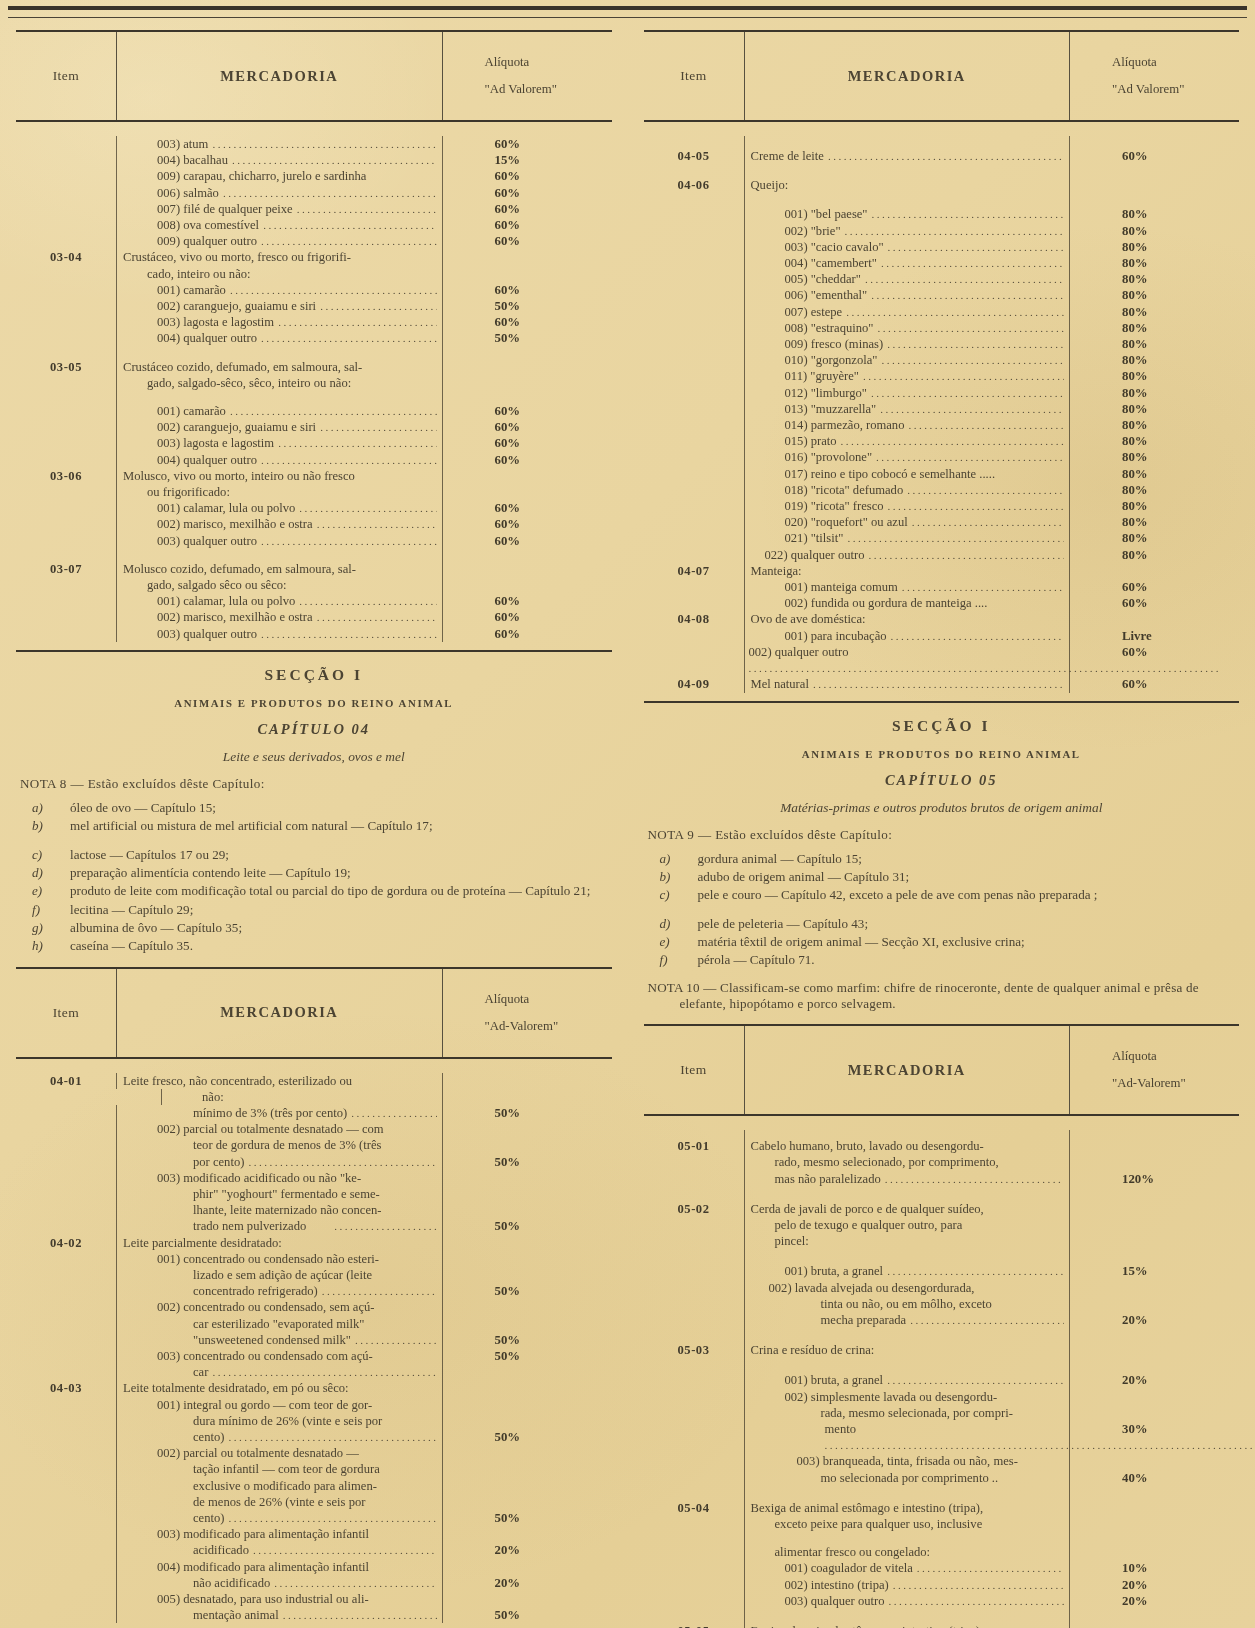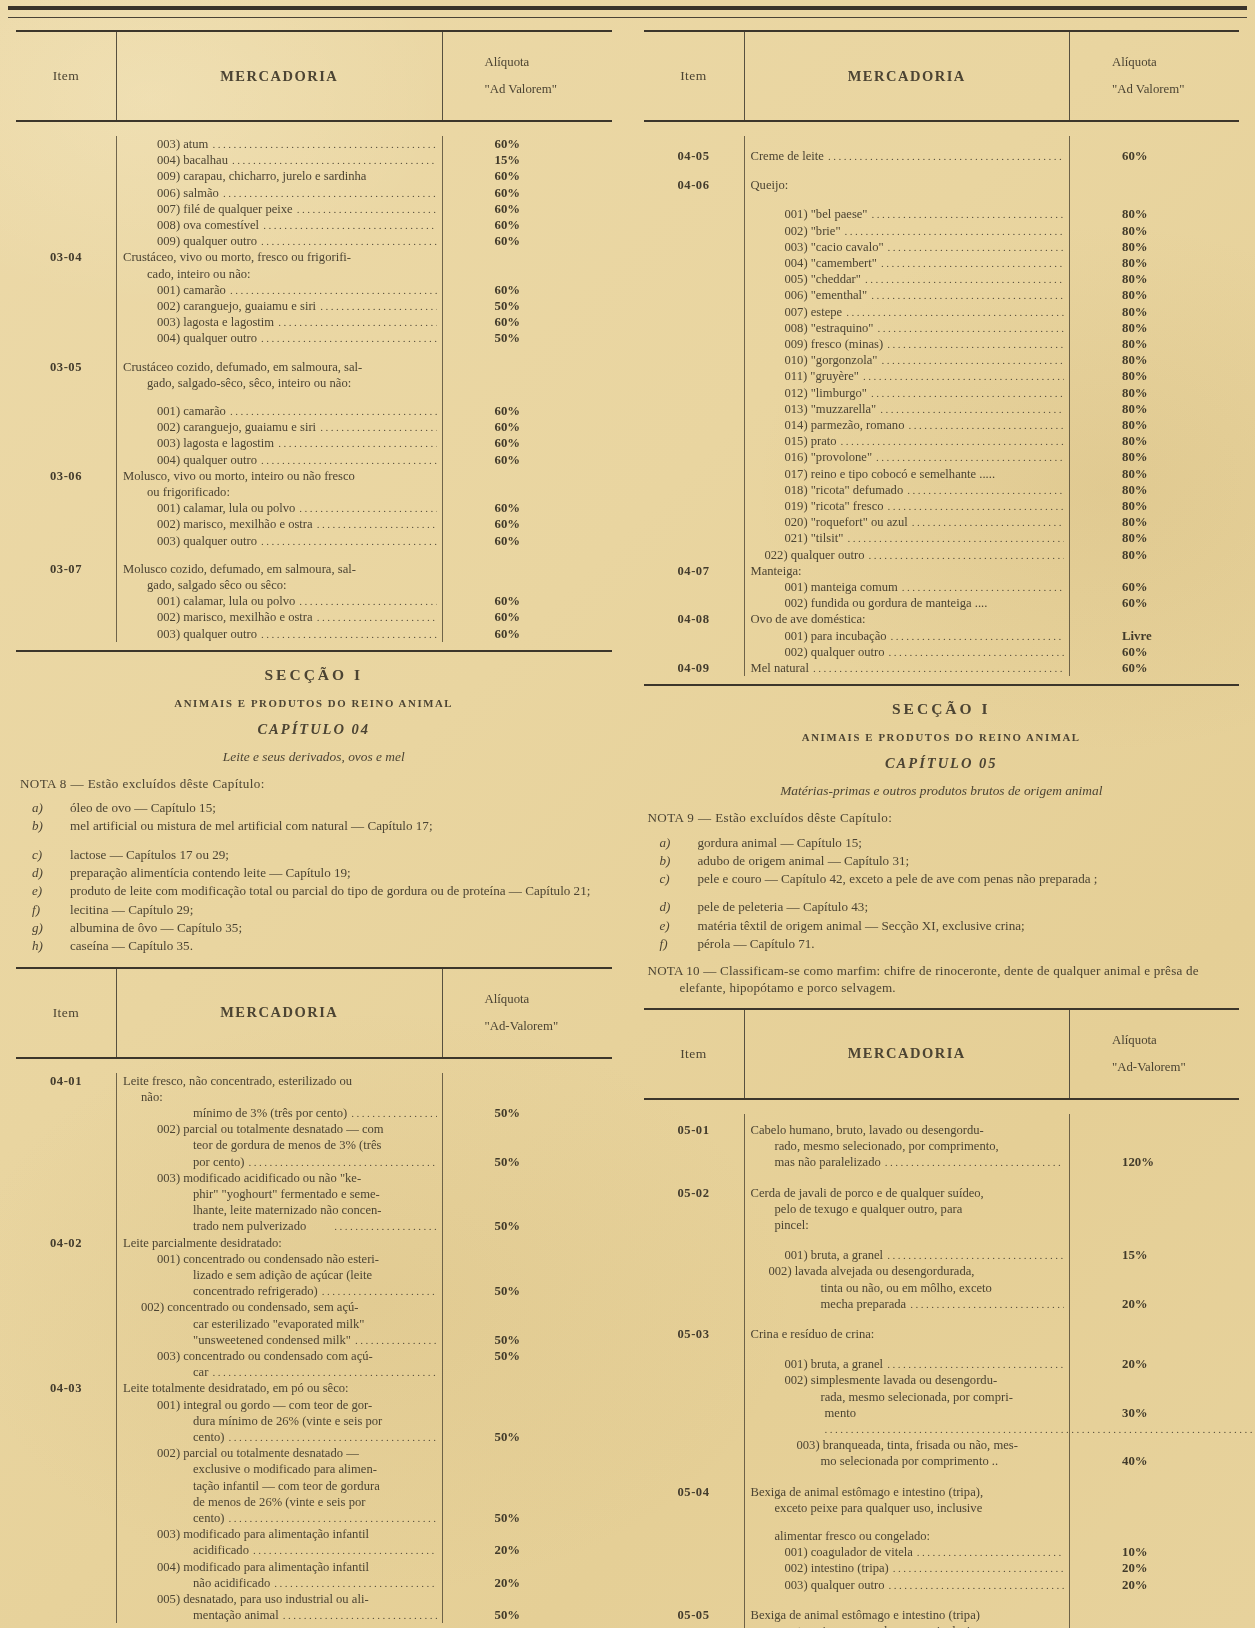--- a/index.html
+++ b/index.html
@@ -358,21 +358,21 @@
           <div class="tbody">
             <div class="line">
               <div class="c1">04-01</div>
               <div class="c2" style="padding-left: 6px;">
                 <span class="txt">Leite fresco, não concentrado, esterilizado ou</span>
               </div>
               <div class="c3"></div>
             </div>
             <div class="line">
               <div class="c1"></div>
-              <div class="c2" style="padding-left: 24px;">
+              <div class="c2" style="padding-left: 40px; margin-left: 45px;">
                 <span class="txt">não:</span>
               </div>
               <div class="c3"></div>
             </div>
             <div class="line">
               <div class="c1"></div>
               <div class="c2" style="padding-left: 76px;">
                 <span class="txt">mínimo de 3% (três por cento)</span>
                 <span class="dots"></span>
               </div>
@@ -453,21 +453,21 @@
             <div class="line">
               <div class="c1"></div>
               <div class="c2" style="padding-left: 76px;">
                 <span class="txt">concentrado refrigerado)</span>
                 <span class="dots"></span>
               </div>
               <div class="c3">50%</div>
             </div>
             <div class="line">
               <div class="c1"></div>
-              <div class="c2" style="padding-left: 24px;">
+              <div class="c2" style="padding-left: 40px;">
                 <span class="txt">002) concentrado ou condensado, sem açú-</span>
               </div>
               <div class="c3"></div>
             </div>
             <div class="line">
               <div class="c1"></div>
               <div class="c2" style="padding-left: 76px;">
                 <span class="txt">car esterilizado "evaporated milk"</span>
               </div>
               <div class="c3"></div>
@@ -527,28 +527,28 @@
             <div class="line">
               <div class="c1"></div>
               <div class="c2" style="padding-left: 40px;">
                 <span class="txt">002) parcial ou totalmente desnatado —</span>
               </div>
               <div class="c3"></div>
             </div>
             <div class="line">
               <div class="c1"></div>
               <div class="c2" style="padding-left: 76px;">
+                <span class="txt">tação infantil — com teor de gordura</span>
+              </div>
+              <div class="c3"></div>
+            </div>
+            <div class="line">
+              <div class="c1"></div>
+              <div class="c2" style="padding-left: 76px;">
                 <span class="txt">exclusive o modificado para alimen-</span>
-              </div>
-              <div class="c3"></div>
-            </div>
-            <div class="line">
-              <div class="c1"></div>
-              <div class="c2" style="padding-left: 76px;">
-                <span class="txt">tação infantil — com teor de gordura</span>
               </div>
               <div class="c3"></div>
             </div>
             <div class="line">
               <div class="c1"></div>
               <div class="c2" style="padding-left: 76px;">
                 <span class="txt">de menos de 26% (vinte e seis por</span>
               </div>
               <div class="c3"></div>
             </div>
@@ -843,21 +843,21 @@
             <div class="line">
               <div class="c1"></div>
               <div class="c2" style="padding-left: 40px;">
                 <span class="txt">001) para incubação</span>
                 <span class="dots"></span>
               </div>
               <div class="c3">Livre</div>
             </div>
             <div class="line">
               <div class="c1"></div>
-              <div class="c2" style="padding-left: 40px;">
+              <div class="c2" style=" flex-direction: column;">
                 <span class="txt">002) qualquer outro</span>
                 <span class="dots"></span>
               </div>
               <div class="c3">60%</div>
             </div>
             <div class="line">
               <div class="c1">04-09</div>
               <div class="c2" style="padding-left: 6px;">
                 <span class="txt">Mel natural</span>
                 <span class="dots"></span>

